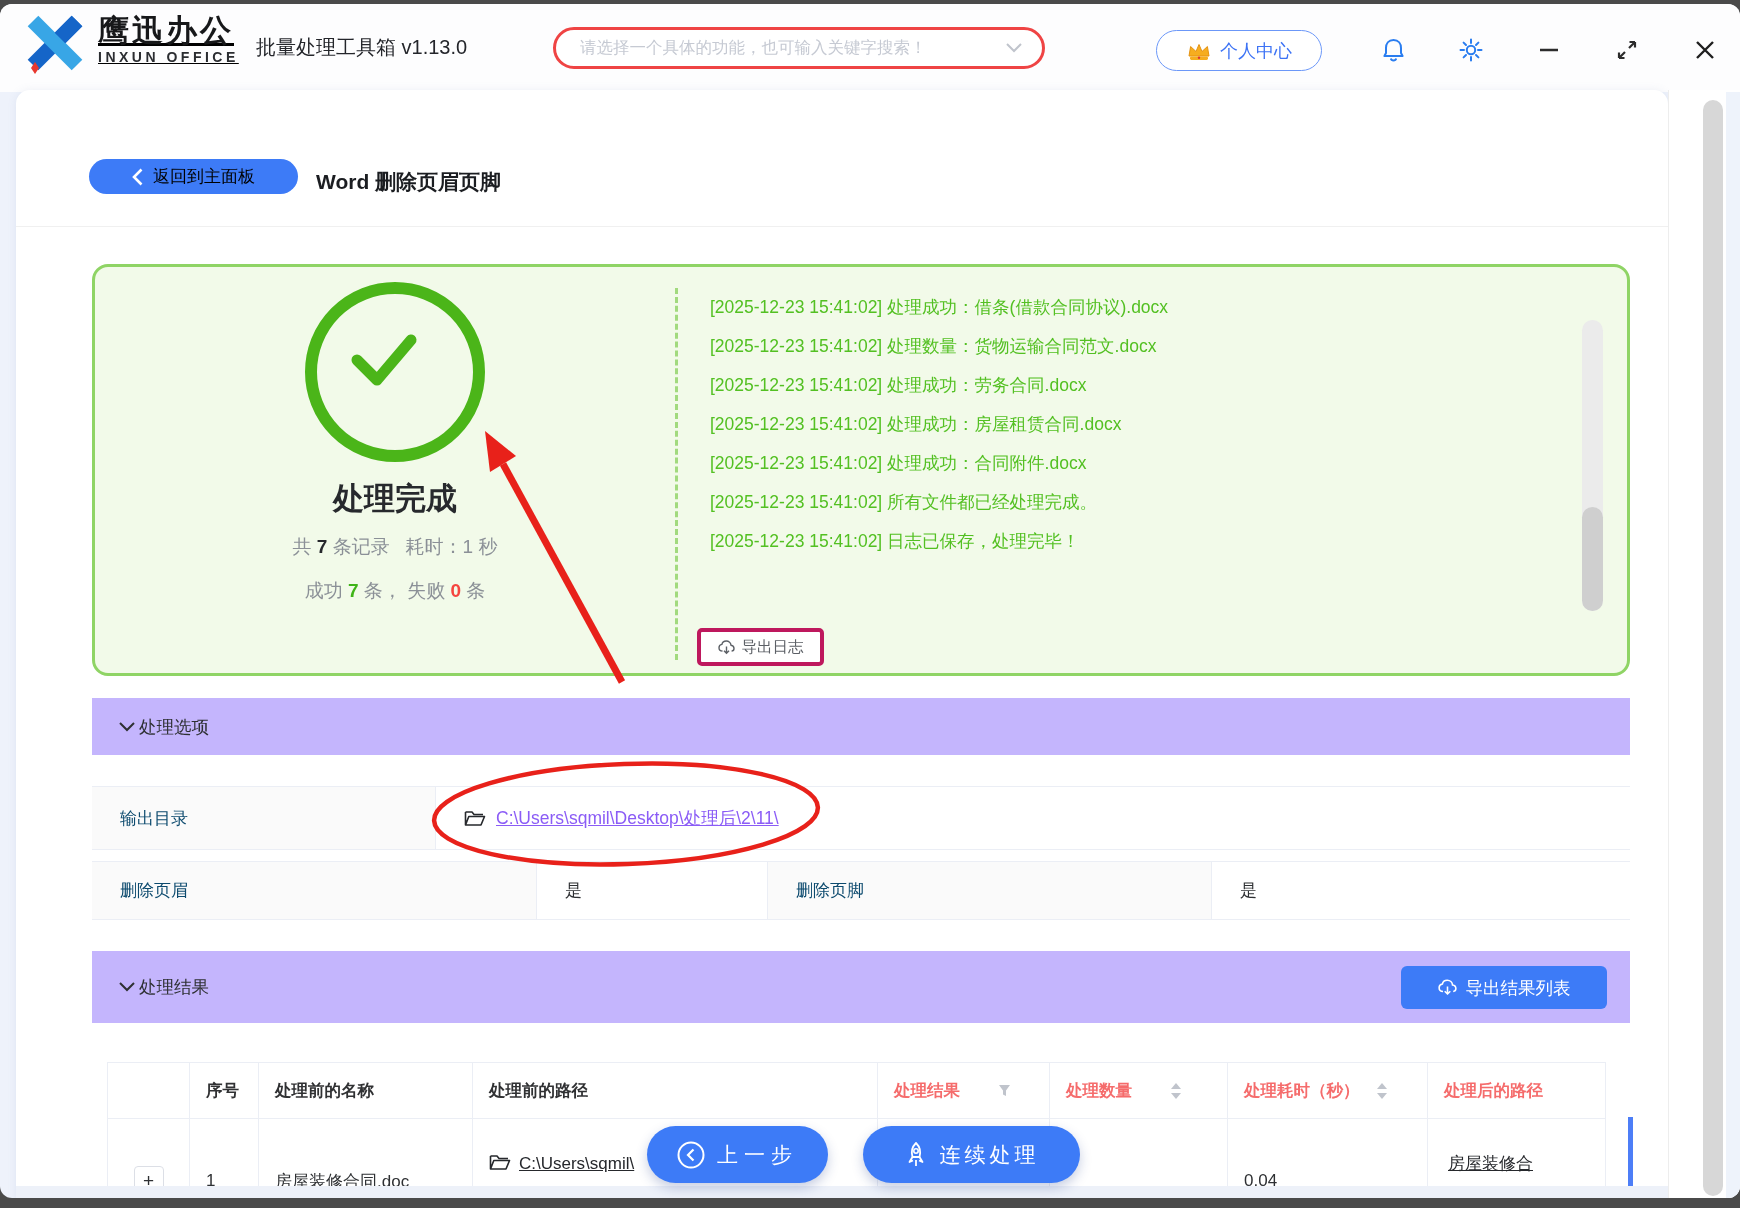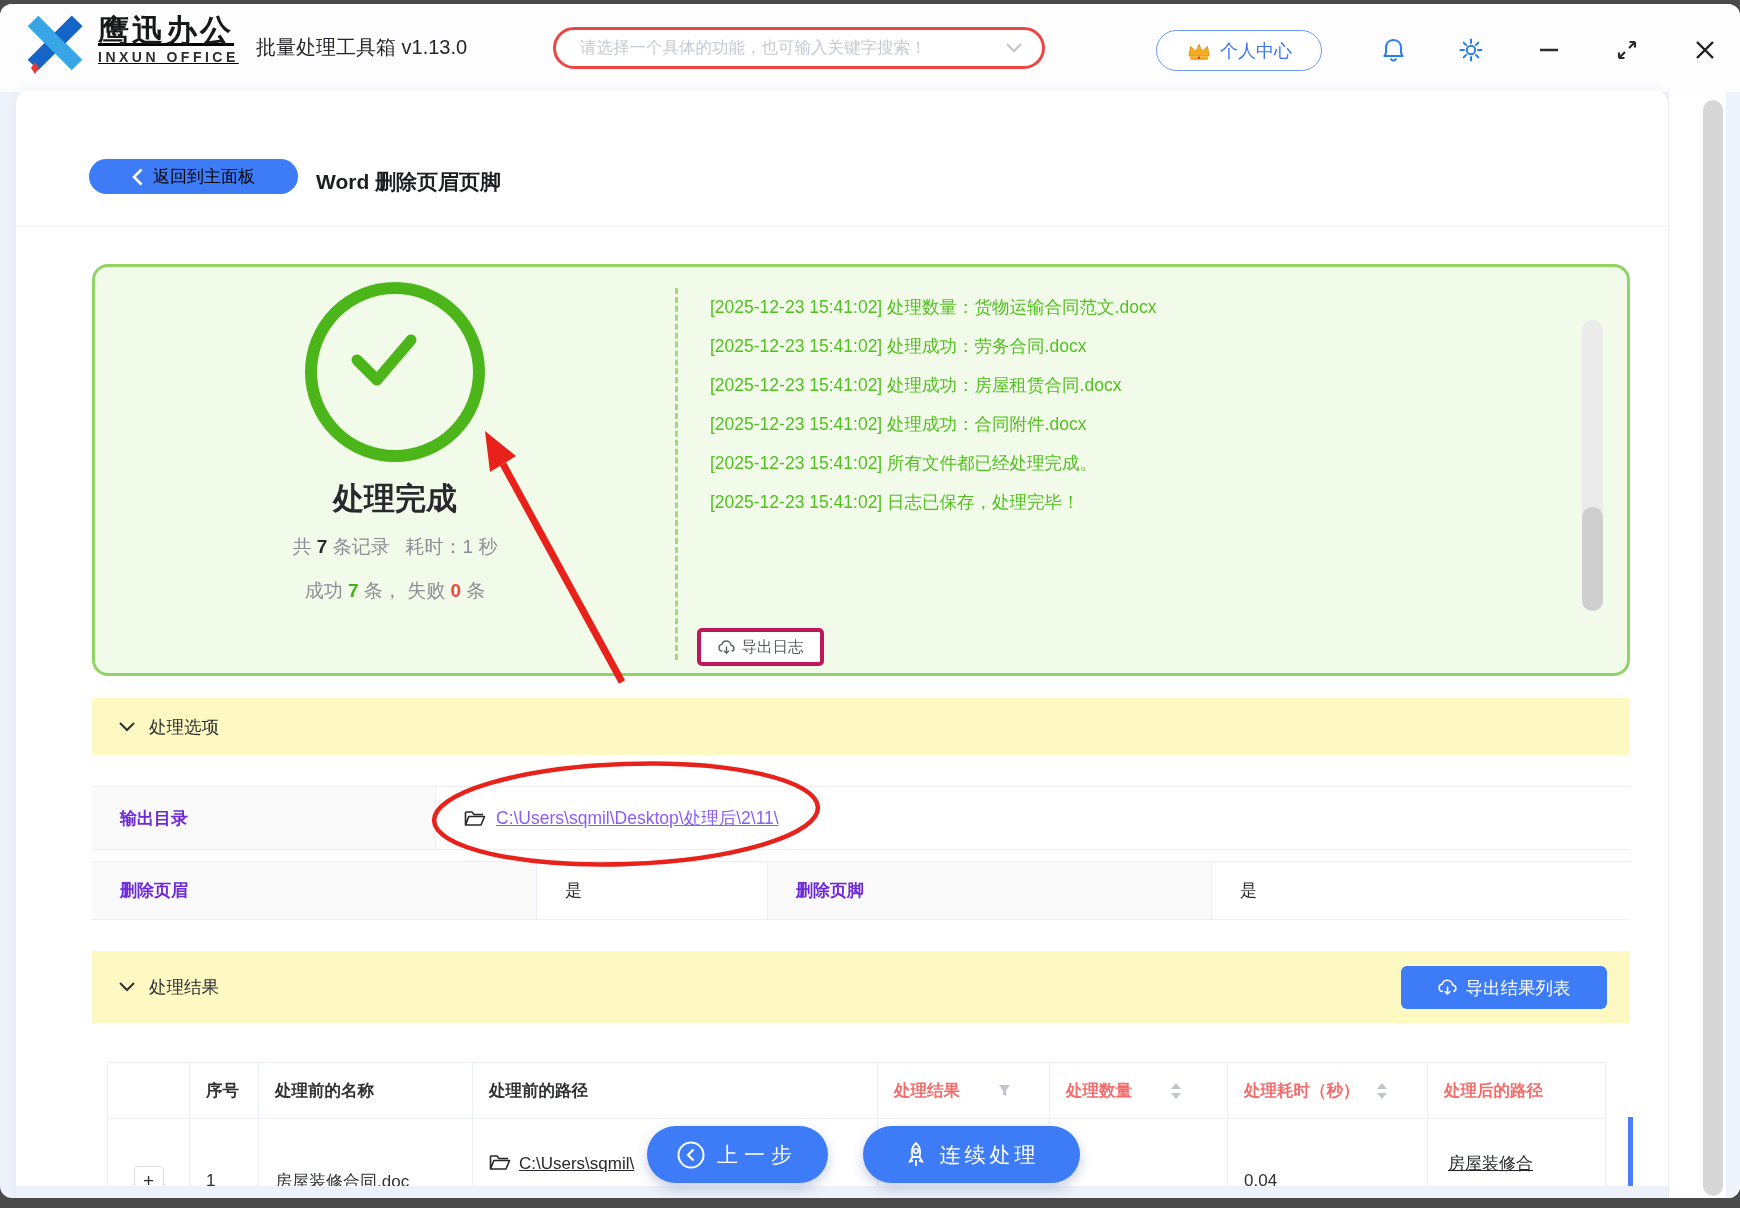--- a/index.html
+++ b/index.html
@@ -74,28 +74,28 @@
   .export-log-btn{
     position:absolute;left:681px;top:538px;width:127px;height:38px;box-sizing:border-box;
     background:#fff;border:4px solid #be185d;border-radius:5px;
     display:flex;align-items:center;justify-content:center;gap:7px;
     font-size:15.5px;color:#5c6066;cursor:pointer;
   }
   .log-scroll-track{position:absolute;left:1566px;top:230px;width:21px;height:291px;border-radius:11px;background:#ebebeb;}
   .log-scroll-thumb{position:absolute;left:0;top:187px;width:21px;height:104px;border-radius:11px;background:#cfcfcf;}
   
   .section-bar{
-    position:absolute;left:76px;width:1538px;background:#fef9c3;
-    display:flex;align-items:center;padding-left:27px;box-sizing:border-box;gap:14px;
+    position:absolute;left:76px;width:1538px;background:#c4b5fd;
+    display:flex;align-items:center;padding-left:27px;box-sizing:border-box;gap:4px;
   }
   .section-bar .stitle{font-size:17.5px;color:#2e3033;}
   .opt-row{position:absolute;left:76px;width:1538px;display:flex;box-sizing:border-box;
     border-top:1px solid #ebeef5;border-bottom:1px solid #ebeef5;}
   .opt-cell{box-sizing:border-box;display:flex;align-items:center;border-right:1px solid #ebeef5;}
-  .opt-label{background:#fafafa;font-weight:bold;font-size:17px;color:#6d28d9;padding-left:28px;}
+  .opt-label{background:#fafafa;font-weight:normal;font-size:17px;color:#0c4a6e;padding-left:28px;}
   .opt-value{background:#fff;font-size:17px;color:#2e3033;padding-left:28px;}
   .dir-link{color:#8b5cf6;text-decoration:underline;font-size:17.5px;margin-left:10px;cursor:pointer;text-align:center;}
   .export-res-btn{
     position:absolute;left:1385px;top:876px;width:206px;height:43px;border-radius:6px;
     background:#3d7bf7;color:#fff;display:flex;align-items:center;justify-content:center;gap:9px;
     font-size:17.5px;cursor:pointer;
   }
   
   .rtable{position:absolute;left:91px;top:972px;width:1499px;}
   .thead{display:flex;border-top:1px solid #ebeef5;border-bottom:1px solid #ebeef5;border-left:1px solid #ebeef5;height:55px;}
@@ -235,20 +235,21 @@
       <span>条，</span>
       <span>失败</span>
       <b class="red">0</b>
       <span>条</span>
     </div>
 
     <div class="log-sep"></div>
 
     <div class="log-list">
 
+        <div class="log-line"><span>[2025-12-23 15:41:02]</span> <span>处理成功：借条(借款合同协议).docx</span></div>
 
         <div class="log-line"><span>[2025-12-23 15:41:02]</span> <span>处理数量：货物运输合同范文.docx</span></div>
 
         <div class="log-line"><span>[2025-12-23 15:41:02]</span> <span>处理成功：劳务合同.docx</span></div>
 
         <div class="log-line"><span>[2025-12-23 15:41:02]</span> <span>处理成功：房屋租赁合同.docx</span></div>
 
         <div class="log-line"><span>[2025-12-23 15:41:02]</span> <span>处理成功：合同附件.docx</span></div>
 
         <div class="log-line"><span>[2025-12-23 15:41:02]</span> <span>所有文件都已经处理完成。</span></div>

